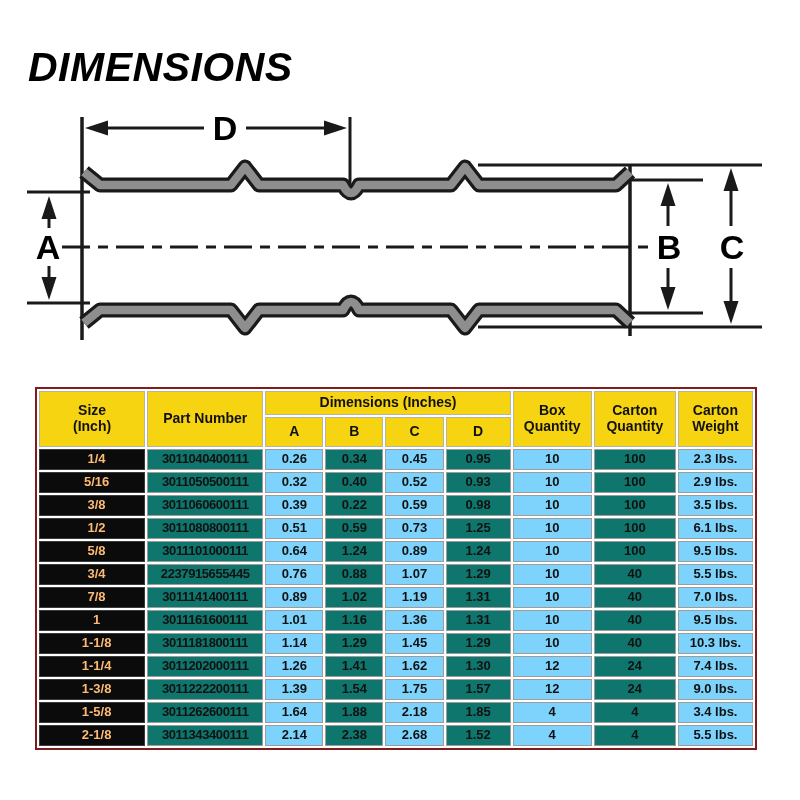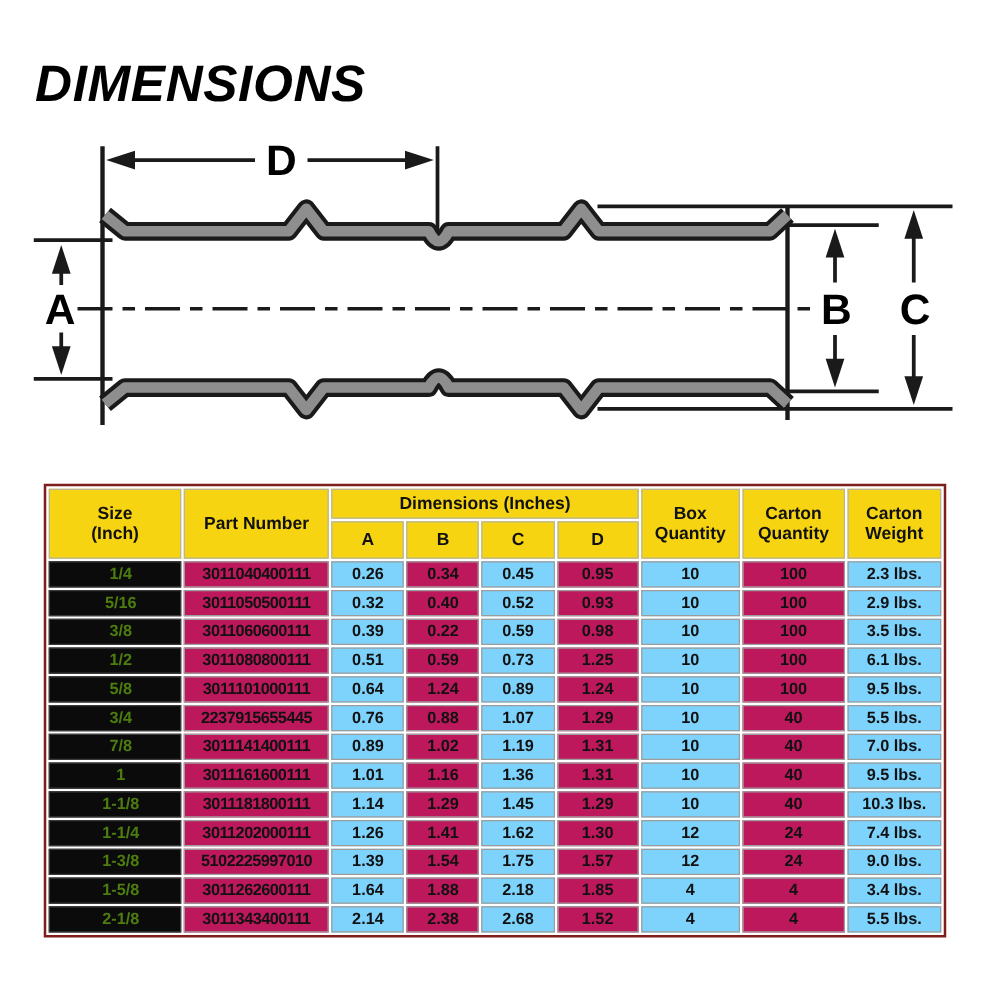--- a/index.html
+++ b/index.html
@@ -14,22 +14,22 @@
   
   .spec-table{position:absolute;left:35px;top:387px;width:722px;
               border-collapse:separate;border-spacing:2px;table-layout:fixed;
               background:#ffffff;border:2px solid #7f1d1d;font-size:13px;font-weight:bold;}
   .spec-table td,.spec-table th{box-sizing:border-box;text-align:center;vertical-align:middle;
               padding:0 2px;border:1px solid #9c9c9c;line-height:1.12;}
   .spec-table th{background:#F6D411;color:#111;font-size:14px;border-color:#b5b5a4;}
   .spec-table th.group{height:24px;}
   .spec-table th.sub{height:30px;}
   .spec-table tbody td{height:21px;}
-  td.size-cell{background:#0b0b0b;color:#4d7c0f;border-color:#3a3a3a;padding-left:11px;}
-  td.shaded{background:#be185d;}
+  td.size-cell{background:#0b0b0b;color:#fdba74;border-color:#3a3a3a;padding-left:11px;}
+  td.shaded{background:#0f766e;}
   td.plain{background:#7dd3fc;}
   td.part-cell{letter-spacing:-0.4px;}
 </style>
 </head>
 <body>
 
 <div class="page">
 
   <div class="title">DIMENSIONS</div>
 
@@ -230,21 +230,21 @@
           <td class="plain">1.26</td>
           <td class="shaded">1.41</td>
           <td class="plain">1.62</td>
           <td class="shaded">1.30</td>
           <td class="plain">12</td>
           <td class="shaded">24</td>
           <td class="plain">7.4 lbs.</td>
         </tr>
         <tr>
           <td class="size-cell">1-3/8</td>
-          <td class="part-cell shaded">5102225997010</td>
+          <td class="part-cell shaded">3011222200111</td>
           <td class="plain">1.39</td>
           <td class="shaded">1.54</td>
           <td class="plain">1.75</td>
           <td class="shaded">1.57</td>
           <td class="plain">12</td>
           <td class="shaded">24</td>
           <td class="plain">9.0 lbs.</td>
         </tr>
         <tr>
           <td class="size-cell">1-5/8</td>

